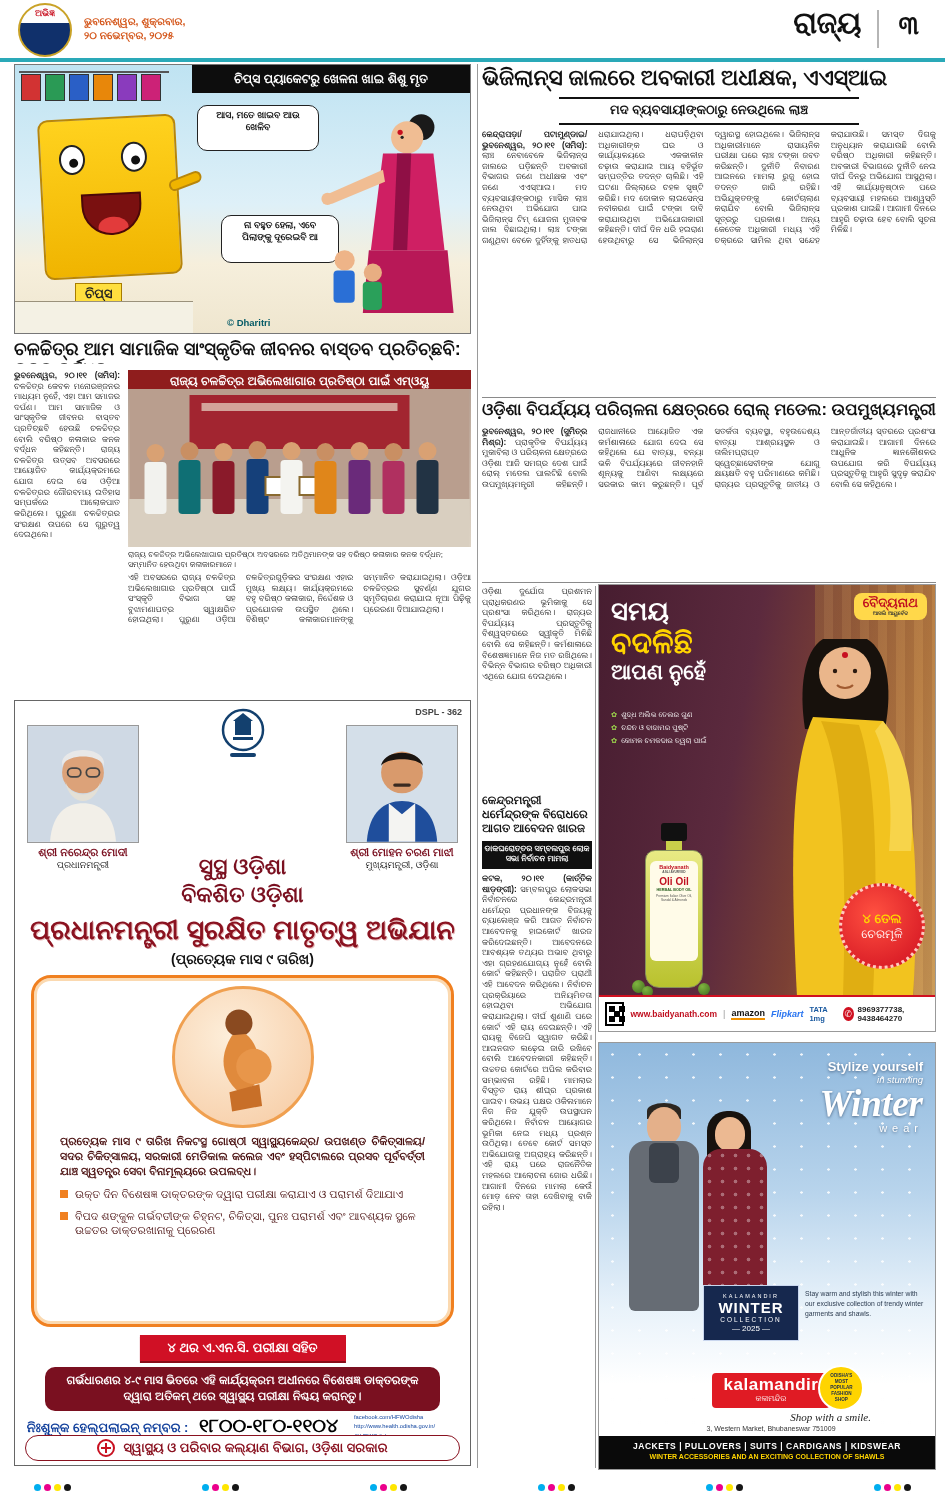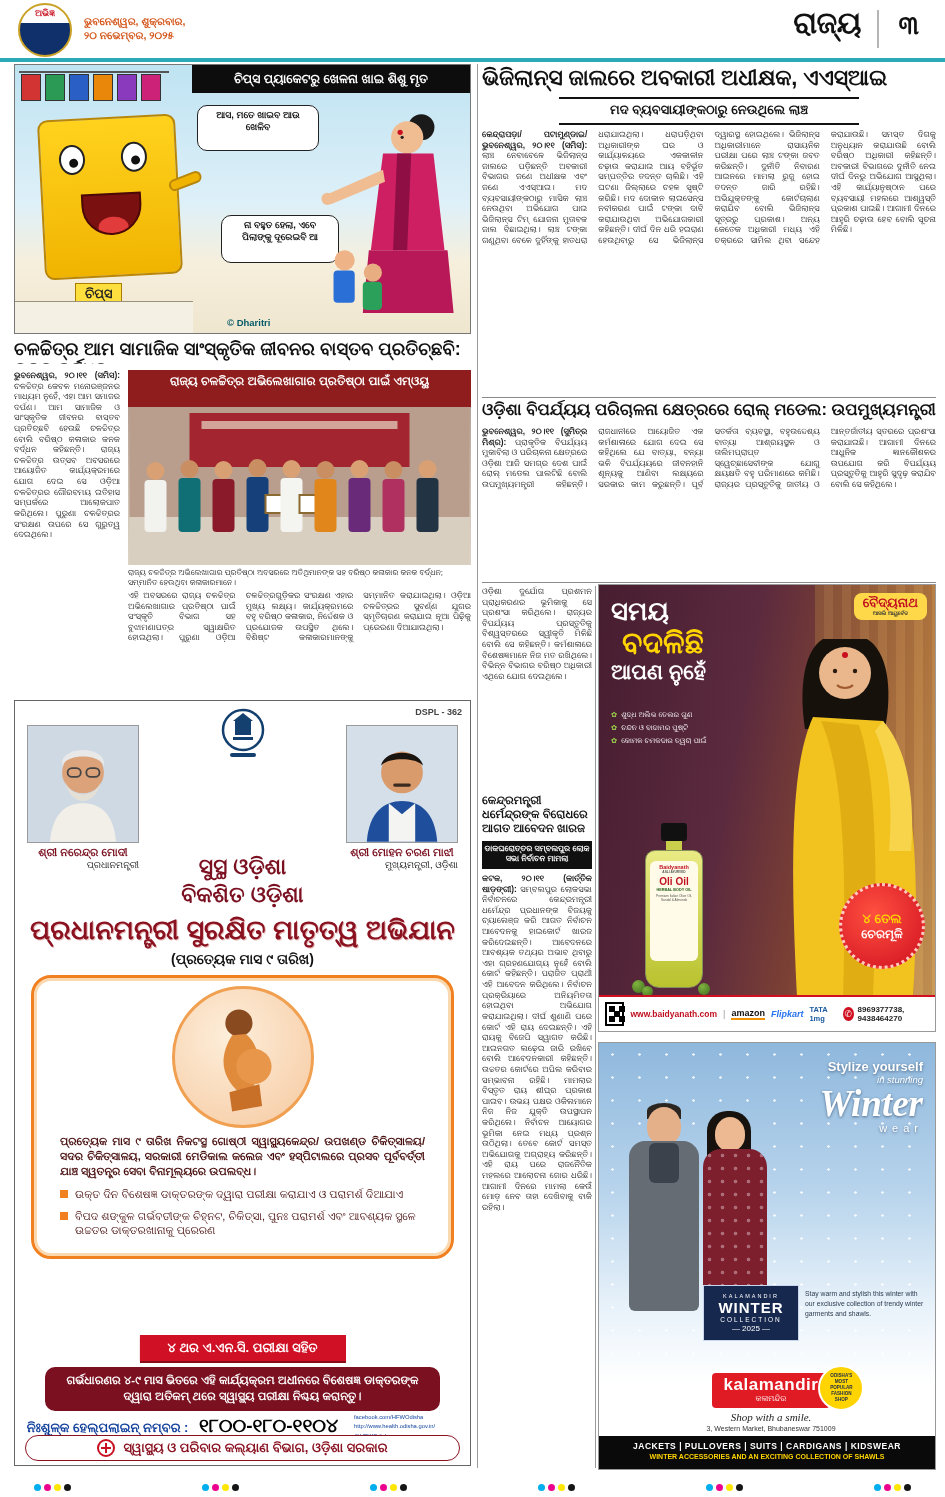--- a/index.html
+++ b/index.html
@@ -63,21 +63,21 @@
   
   .art-vig { left:482px; top:66px; width:454px; height:330px; }
   .art-vig .newsbody { height:250px; margin-top:4px; }
 
   
   .art-film { left:14px; top:340px; width:457px; height:352px; }
   .film-row { display:flex; gap:8px; margin-top:6px; }
   .film-leftcol { width:106px; height:316px; }
   .film-photo-wrap { flex:1; }
   .photo-banner { background:#8f1d1d; color:#fff; font-weight:bold; font-size:12px; text-align:center;
-    padding:4px 2px; height:37px; overflow:hidden; }
+    padding:4px 2px; height:19px; overflow:hidden; }
   .photo { height:158px; background:linear-gradient(180deg,#b4a195 0%,#cfc2b4 55%,#ded4c6 100%); position:relative; overflow:hidden; }
   .photo-caption { font-size:7.8px; color:#222; margin-top:3px; height:22px; overflow:hidden; line-height:1.3; }
   .film-bottom { height:100px; }
 
   
   .art-dis { left:482px; top:400px; width:454px; height:180px; }
   .art-dis .newsbody { height:150px; margin-top:4px; }
   .midcol { left:482px; top:586px; width:110px; height:882px; }
   .midcol .cont { height:198px; }
   .dh-headline { font-size:11.5px; font-weight:800; line-height:1.22; margin-top:9px; height:44px; overflow:hidden; }
@@ -86,27 +86,27 @@
   .dh-body { margin-top:4px; height:586px; }
 
   
   .govt { left:14px; top:700px; width:457px; height:766px; border:1px solid #666; background:#fff; overflow:hidden; }
   .govt-code { position:absolute; top:6px; right:8px; font-size:9px; font-weight:bold; color:#444; }
   .emblem { position:absolute; top:6px; left:50%; transform:translateX(-50%); width:46px; height:54px; }
   .leader { position:absolute; top:24px; width:112px; text-align:center; }
   .leader.pm { left:12px; } .leader.cm { right:12px; }
   .leader .photo-box { width:112px; height:118px; border:1px solid #999; overflow:hidden; background:#dde6ef; }
   .leader-name { color:#7a1020; font-weight:800; font-size:11px; margin-top:3px; }
-  .leader-title { font-size:9.5px; color:#111;text-align:right; }
+  .leader-title { font-size:9.5px; color:#111; }
   .motto { position:absolute; left:0; right:0; top:152px; text-align:center; color:#7a1020; font-weight:800;
     font-size:22px; line-height:1.25; }
   .govt-title { position:absolute; left:0; right:0; top:214px; text-align:center; color:#8a1220; font-weight:900;
     font-size:27px; text-shadow:1px 1px 0 #e7b8b8; height:34px; overflow:hidden; }
   .govt-sub { position:absolute; left:0; right:0; top:250px; text-align:center; font-weight:bold; font-size:14px; }
-  .govt-box { position:absolute; left:16px; right:16px; top:274px; height:284px; border:3px solid #f08020;
+  .govt-box { position:absolute; left:16px; right:16px; top:274px; height:352px; border:3px solid #f08020;
     border-radius:20px; box-shadow:inset 0 0 0 3px #fbd9b0; padding-top:6px; overflow:hidden; }
   .preg-circle { width:142px; height:142px; margin:2px auto 6px; border-radius:50%;
     background:radial-gradient(circle at 40% 35%,#fdeeda,#f6c9a0); border:3px solid #f0a050; overflow:hidden; }
   .govt-para { padding:0 26px; font-size:11px; font-weight:600; color:#4a1010; text-align:justify; line-height:1.35; }
   .govt-bullet { display:flex; gap:7px; margin:8px 26px 0; font-size:11px; color:#4a1010; line-height:1.3; }
   .sq { flex:0 0 8px; width:8px; height:8px; background:#f08020; margin-top:3px; }
   .ribbon { position:absolute; top:634px; left:50%; transform:translateX(-50%); background:#d01025; color:#fff;
     font-weight:bold; font-size:13px; padding:5px 28px; white-space:nowrap; box-shadow:0 2px 0 #8a0b18; }
   .gh-box { position:absolute; top:666px; left:30px; right:30px; background:#7a1020; color:#fff; font-weight:bold;
     font-size:11.5px; text-align:center; border-radius:10px; padding:6px 12px; line-height:1.35; height:44px; overflow:hidden; }
@@ -125,21 +125,21 @@
   
   .baidya { left:598px; top:584px; width:338px; height:448px; border:1px solid #999; overflow:hidden;
     background:linear-gradient(100deg,#471d30 0%,#5c2a3e 40%,#7b4034 62%,#a86a3e 82%,#c89a5e 100%); }
   .curtain { position:absolute; right:0; top:0; width:120px; height:100%;
     background:repeating-linear-gradient(90deg,#b4833f 0 9px,#d9a955 9px 18px); opacity:.35; }
   .b-brand { position:absolute; top:8px; right:8px; background:#ffd84a; border-radius:8px; padding:3px 9px; text-align:center; }
   .b-brand-main { color:#c01020; font-weight:900; font-size:13px; line-height:1.1; }
   .b-brand-sub { color:#333; font-size:5.5px; font-weight:bold; }
   .taglines { position:absolute; left:12px; top:12px; line-height:1.12; }
   .tag1 { font-size:26px; font-weight:900; color:#fff; }
-  .tag2 { font-size:30px; font-weight:900; color:#ffd400;margin-left:11px; }
+  .tag2 { font-size:30px; font-weight:900; color:#ffd400; }
   .tag3 { font-size:21px; font-weight:800; color:#fff; }
   .b-points { position:absolute; left:12px; top:124px; color:#fff; font-size:7.3px; line-height:1.75; }
   .leaf { color:#9ad14b; margin-right:4px; }
   .woman { position:absolute; right:2px; top:36px; width:170px; height:376px; }
   .bottle { position:absolute; left:46px; top:238px; width:58px; }
   .cap { width:26px; height:18px; background:#111; margin:0 auto; border-radius:3px; }
   .neck { width:16px; height:9px; background:#c9cf4a; margin:0 auto; }
   .bottle-body { width:58px; height:138px; background:linear-gradient(180deg,#e9ea84,#b9c22e); border:1px solid #87915a;
     border-radius:10px 10px 14px 14px; position:relative; }
   .bottle-label { position:absolute; left:4px; top:10px; right:4px; bottom:26px; background:#fffbe8; border-radius:6px;
@@ -147,21 +147,21 @@
   .bl-brand { color:#c01020; font-weight:bold; font-size:5.5px; }
   .bl-sub { color:#555; font-size:3.2px; font-weight:bold; }
   .bl-name { color:#c01020; font-weight:900; font-size:10px; margin-top:2px; }
   .bl-type { color:#2a6020; font-size:3.8px; font-weight:bold; margin-top:1px; }
   .bl-desc { color:#555; font-size:3.2px; margin-top:2px; padding:0 2px; }
   .olive { position:absolute; border-radius:50%; background:radial-gradient(circle at 35% 30%,#7fb43f,#3f6b1d); }
   .b-badge { position:absolute; right:10px; top:298px; width:86px; height:86px; border-radius:50%;
     background:radial-gradient(circle at 40% 35%,#ff5040,#d01020); border:3px dotted #ffc9c0;
     display:flex; flex-direction:column; align-items:center; justify-content:center; text-align:center; }
   .b-badge-l1 { color:#ffd400; font-weight:900; font-size:13px; }
-  .b-badge-l2 { color:#fff; font-weight:700; font-size:12px; }
+  .b-badge-l2 { color:#fff; font-weight:400; font-size:12px; }
   .b-strip { position:absolute; bottom:0; left:0; right:0; height:36px; background:#fff; border-top:2px solid #d01020;
     display:flex; align-items:center; gap:6px; padding:0 6px; }
   .qr { width:24px; height:24px; border:2px solid #000; position:relative; background:#fff; }
   .qr::before { content:""; position:absolute; left:2px; top:2px; width:6px; height:6px; background:#000;
     box-shadow:10px 0 0 #000, 0 10px 0 #000, 10px 10px 0 #000, 5px 5px 0 #000; }
   .b-web { color:#c01020; font-weight:bold; font-size:8.5px; }
   .b-sep { color:#999; font-size:9px; }
   .r-amazon { font-weight:bold; font-size:9px; color:#111; border-bottom:2px solid #f29100; }
   .r-flip { font-weight:bold; font-style:italic; font-size:9px; color:#2874f0; }
   .r-tata { font-weight:bold; font-size:7.5px; color:#1b5aa0; }
@@ -196,21 +196,21 @@
   .kb3 { font-size:6.5px; letter-spacing:2px; }
   .kb4 { font-size:8px; margin-top:1px; }
   .k-desc { position:absolute; left:206px; top:246px; width:124px; font-size:6.8px; color:#2d3c50; line-height:1.45; }
   .k-logo-wrap { position:absolute; left:72px; top:330px; width:200px; text-align:center; }
   .k-logo-box { position:relative; display:inline-block; background:#e01b24; color:#fff; padding:3px 12px 4px; border-radius:4px; }
   .k-logo-main { font-size:17px; font-weight:bold; letter-spacing:.5px; line-height:1.05; }
   .k-logo-odia { font-size:8px; }
   .k-round { position:absolute; right:-34px; top:-8px; width:46px; height:46px; border-radius:50%; background:#ffd400;
     border:2px solid #fff; color:#1a2b4a; font-size:4.6px; font-weight:900; display:flex; align-items:center;
     justify-content:center; text-align:center; padding:4px; line-height:1.3; }
-  .k-slogan { font-family:"Liberation Serif","DejaVu Serif",serif; font-style:italic; font-size:11px; color:#222; margin-top:3px; }
+  .k-slogan { font-family:"Liberation Serif","DejaVu Serif",serif; font-style:italic; font-size:11px; color:#222; margin-top:3px;text-align:right; }
   .k-addr { font-size:7px; color:#333; margin-top:2px; }
   .k-bar { position:absolute; bottom:0; left:0; right:0; height:33px; background:#0a0a0a; text-align:center; padding-top:5px; }
   .k-bar1 { color:#fff; font-weight:bold; font-size:8.5px; letter-spacing:.5px; }
   .k-bar2 { color:#ffd400; font-weight:bold; font-size:7px; margin-top:2px; }
 
   
   .regstrip { left:0; top:1481px; width:945px; height:13px; display:flex; justify-content:space-between;
     align-items:center; padding:0 34px; }
   .reggroup { display:flex; gap:3px; }
   .dot { width:7px; height:7px; border-radius:50%; }

